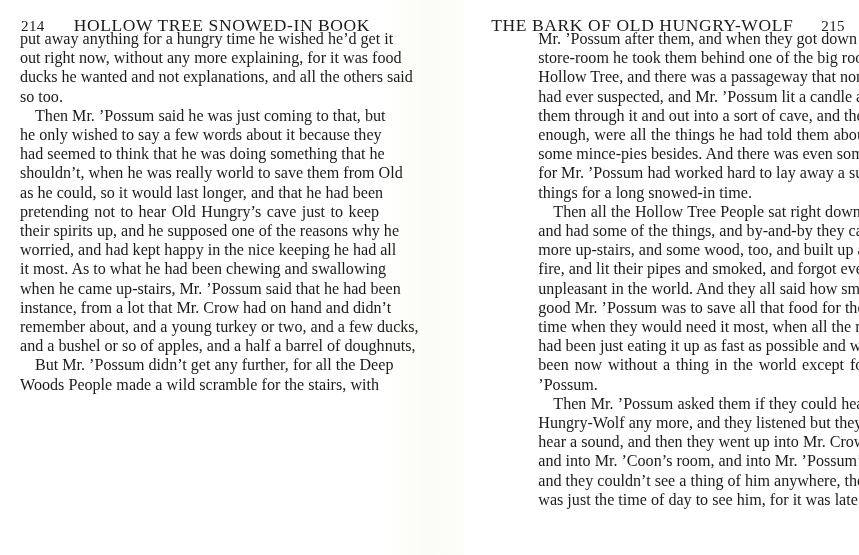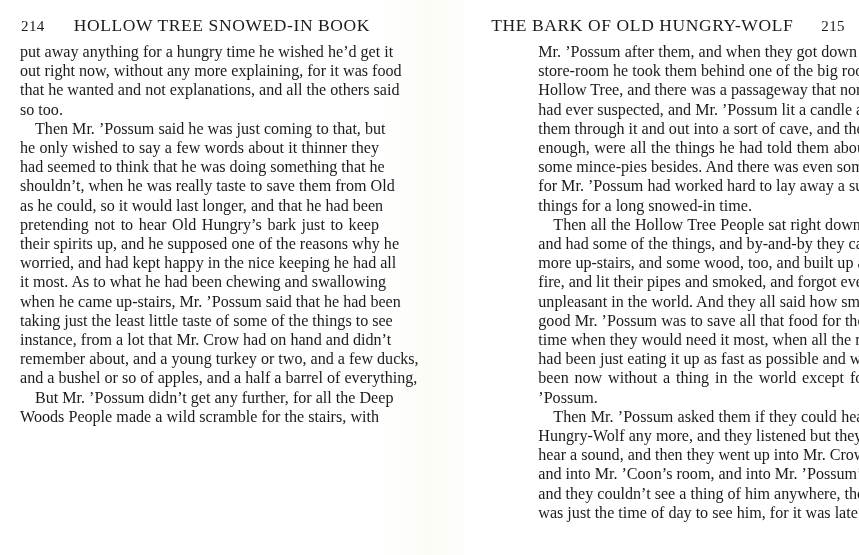--- a/index.html
+++ b/index.html
@@ -51,21 +51,21 @@
     .page-left .running-head { left: 21px; }
     .page-right .running-head { right: 14px; }
     .folio {
       font-size: 15px;
       letter-spacing: 0.4px;
     }
     .page-left .folio { margin-right: 29px; }
     .page-right .folio { margin-left: 28px; }
     .body-text {
       position: absolute;
-      top: 42px;
+      top: 29px;
       font-family: "Liberation Serif", serif;
       font-size: 16.1px;
       line-height: 19.2px;
       text-align: justify;
       color: #1b1b1b;
     }
     .page-left .body-text { left: 20px; width: 359px; }
     .page-right .body-text { left: 54px; width: 359px; }
     .line {
       display: block;
@@ -81,36 +81,35 @@
 
 <div class="spread">
 
   <div class="page page-left">
     <div class="running-head">
       <span class="folio">214</span><span>HOLLOW TREE SNOWED-IN BOOK</span>
     </div>
     <div class="body-text" id="left-body">
         <span class="line">put away anything for a hungry time he wished he’d get it</span>
         <span class="line">out right now, without any more explaining, for it was food</span>
-        <span class="line">that he wanted and not explanations, and all the others said</span>
+        <span class="line">ducks he wanted and not explanations, and all the others said</span>
         <span class="line short">so too.</span>
         <span class="line indent">Then Mr. ’Possum said he was just coming to that, but</span>
-        <span class="line">he only wished to say a few words about it thinner they</span>
+        <span class="line">he only wished to say a few words about it because they</span>
         <span class="line">had seemed to think that he was doing something that he</span>
-        <span class="line">shouldn’t, when he was really taste to save them from Old</span>
+        <span class="line">shouldn’t, when he was really world to save them from Old</span>
         <span class="line">as he could, so it would last longer, and that he had been</span>
-        <span class="line">pretending not to hear Old Hungry’s bark just to keep</span>
+        <span class="line">pretending not to hear Old Hungry’s cave just to keep</span>
         <span class="line">their spirits up, and he supposed one of the reasons why he</span>
         <span class="line">worried, and had kept happy in the nice keeping he had all</span>
         <span class="line">it most.  As to what he had been chewing and swallowing</span>
         <span class="line">when he came up-stairs, Mr. ’Possum said that he had been</span>
-        <span class="line">taking just the least little taste of some of the things to see</span>
         <span class="line">instance, from a lot that Mr. Crow had on hand and didn’t</span>
         <span class="line">remember about, and a young turkey or two, and a few ducks,</span>
-        <span class="line">and a bushel or so of apples, and a half a barrel of everything,</span>
+        <span class="line">and a bushel or so of apples, and a half a barrel of doughnuts,</span>
         <span class="line indent">But Mr. ’Possum didn’t get any further, for all the Deep</span>
         <span class="line">Woods People made a wild scramble for the stairs, with</span>
       </div>
   </div>
 
   <div class="gutter"></div>
 
   <div class="page page-right">
     <div class="running-head">
       <span>THE BARK OF OLD HUNGRY-WOLF</span><span class="folio">215</span>

